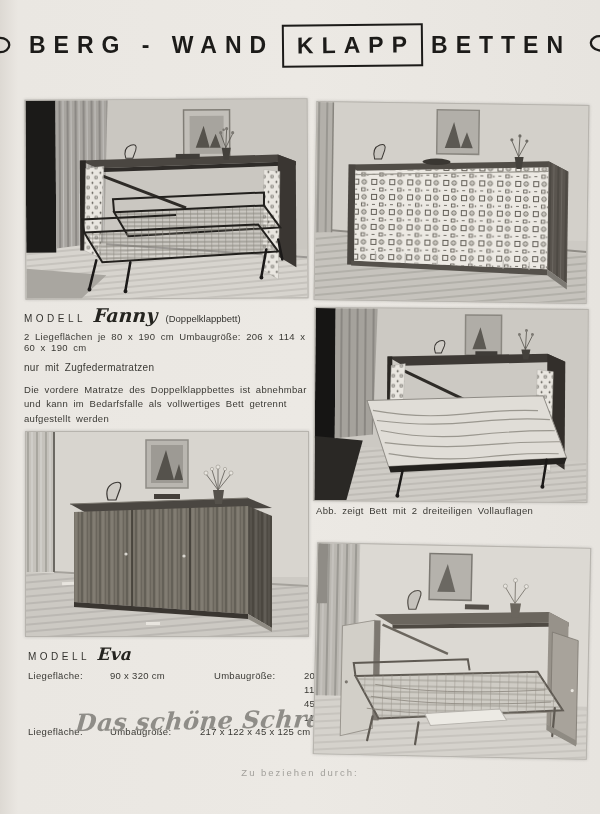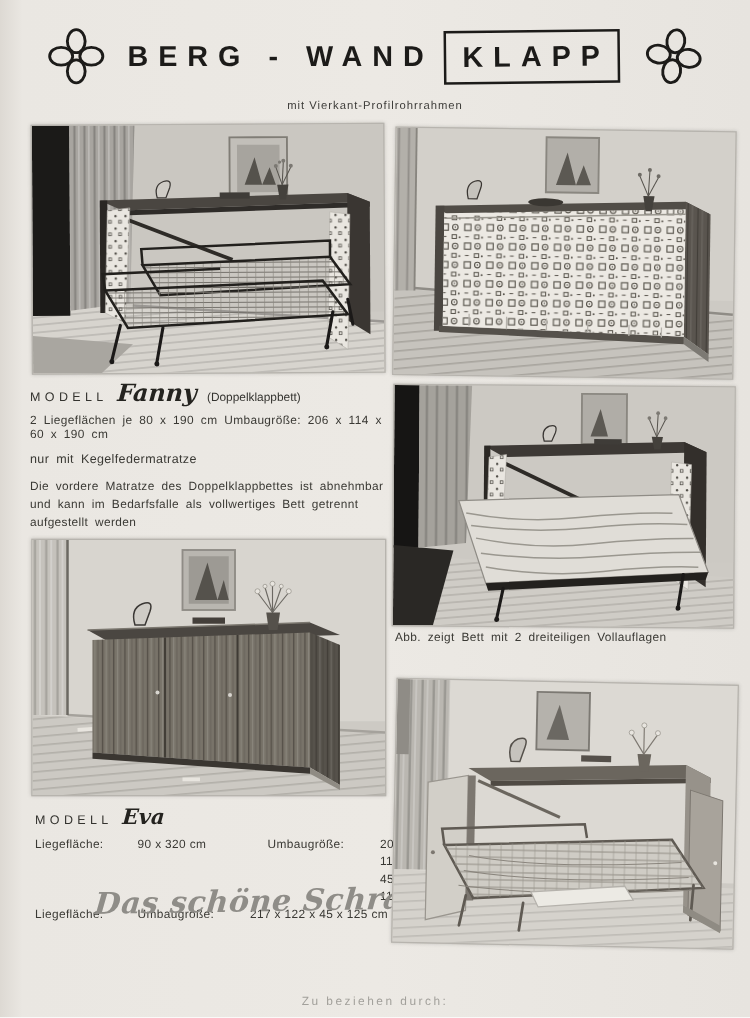--- a/index.html
+++ b/index.html
@@ -29,50 +29,50 @@
   .fanny-block .desc{line-height:1.5;}
   .caption{position:absolute;left:316px;top:505px;width:272px;}
   .eva-block{position:absolute;left:28px;top:644px;width:310px;}
   .eva-row{display:flex;font-size:9.5px;color:#3a3934;line-height:14px;letter-spacing:.3px;gap:12px;}
   .eva-row .c1{width:70px;}
   .eva-row .c2{width:92px;}
   .eva-row .c3{width:78px;}
   .eva-row .c4{flex:1;}
   .eva-note{margin-top:9px;font-size:10px;color:#3a3934;letter-spacing:.3px;word-spacing:2px;}
   .slogan{position:absolute;left:76px;top:706px;width:260px;font-family:"DejaVu Serif", serif;font-style:italic;font-weight:bold;font-size:24px;color:#8f8d88;transform:skewX(-6deg) rotate(-1deg);letter-spacing:.5px;white-space:nowrap;}
-  .footer{position:absolute;top:796px;left:0;right:0;text-align:center;font-size:9.5px;letter-spacing:2px;color:#a2a09b;}
+  .footer{position:absolute;top:767px;left:0;right:0;text-align:center;font-size:9.5px;letter-spacing:2px;color:#a2a09b;}
 </style>
 </head>
 <body>
 
 <div class="page">
 
   <div class="header">
     <svg class="clover" viewBox="0 0 40 40">
       <g fill="none" stroke="#1c1b19" stroke-width="2">
         <ellipse cx="20" cy="9.5" rx="6.2" ry="8"></ellipse>
         <ellipse cx="20" cy="30.5" rx="6.2" ry="8"></ellipse>
         <ellipse cx="9.5" cy="20" rx="8" ry="6.2"></ellipse>
         <ellipse cx="30.5" cy="20" rx="8" ry="6.2"></ellipse>
       </g>
     </svg>
     <div class="title">
       <span>BERG - WAND</span>
       <span class="boxed">KLAPP</span>
+      <span>BETTEN</span>
     </div>
     <svg class="clover" viewBox="0 0 40 40" style="transform:rotate(8deg)">
       <g fill="none" stroke="#1c1b19" stroke-width="2">
         <ellipse cx="20" cy="9.5" rx="6.2" ry="8"></ellipse>
         <ellipse cx="20" cy="30.5" rx="6.2" ry="8"></ellipse>
         <ellipse cx="9.5" cy="20" rx="8" ry="6.2"></ellipse>
         <ellipse cx="30.5" cy="20" rx="8" ry="6.2"></ellipse>
       </g>
     </svg>
   </div>
-  <div class="subtitle">mit Vierkant-Profilrohrrahmen</div>
 
   <figure class="photo" style="left:25px;top:99px;width:281px;height:198px;margin:0;transform:rotate(-0.3deg)">
     <svg viewBox="0 0 281 198" preserveAspectRatio="none">
       <defs>
         <pattern id="a-carpet" width="14" height="6" patternUnits="userSpaceOnUse" patternTransform="rotate(-5)">
           <line x1="0" y1="3" x2="14" y2="3" stroke="#b7b4ae" stroke-width="1.1"></line>
         </pattern>
         <pattern id="a-streak" width="8" height="12" patternUnits="userSpaceOnUse">
           <line x1="2" y1="0" x2="2" y2="12" stroke="rgba(80,78,74,.4)" stroke-width="1.6"></line>
           <line x1="5.5" y1="0" x2="5.5" y2="12" stroke="rgba(255,255,255,.3)" stroke-width="1"></line>
@@ -209,21 +209,21 @@
     </svg>
   </figure>
 
   <section class="fanny-block">
     <div class="model-line">
       <span class="model-label">MODELL</span>
       <span class="model-name">Fanny</span>
       <span class="model-type">(Doppelklappbett)</span>
     </div>
     <div class="spec">2 Liegeflächen je 80 x 190 cm Umbaugröße: 206 x 114 x 60 x 190 cm</div>
-    <div class="note">nur mit Kegelfedermatratze</div>
+    <div class="note">nur mit Zugfedermatratzen</div>
     <div class="desc">Die vordere Matratze des Doppelklappbettes ist abnehmbar und kann im Bedarfsfalle als vollwertiges Bett getrennt aufgestellt werden</div>
   </section>
 
   <figure class="photo" style="left:314px;top:308px;width:272px;height:192px;margin:0;transform:rotate(0.4deg)">
     <svg viewBox="0 0 272 192" preserveAspectRatio="none">
       <defs>
         <pattern id="c-carpet" width="14" height="6" patternUnits="userSpaceOnUse" patternTransform="rotate(-5)">
           <line x1="0" y1="3" x2="14" y2="3" stroke="#b2afa9" stroke-width="1.1"></line>
         </pattern>
         <pattern id="c-streak" width="8" height="12" patternUnits="userSpaceOnUse">

